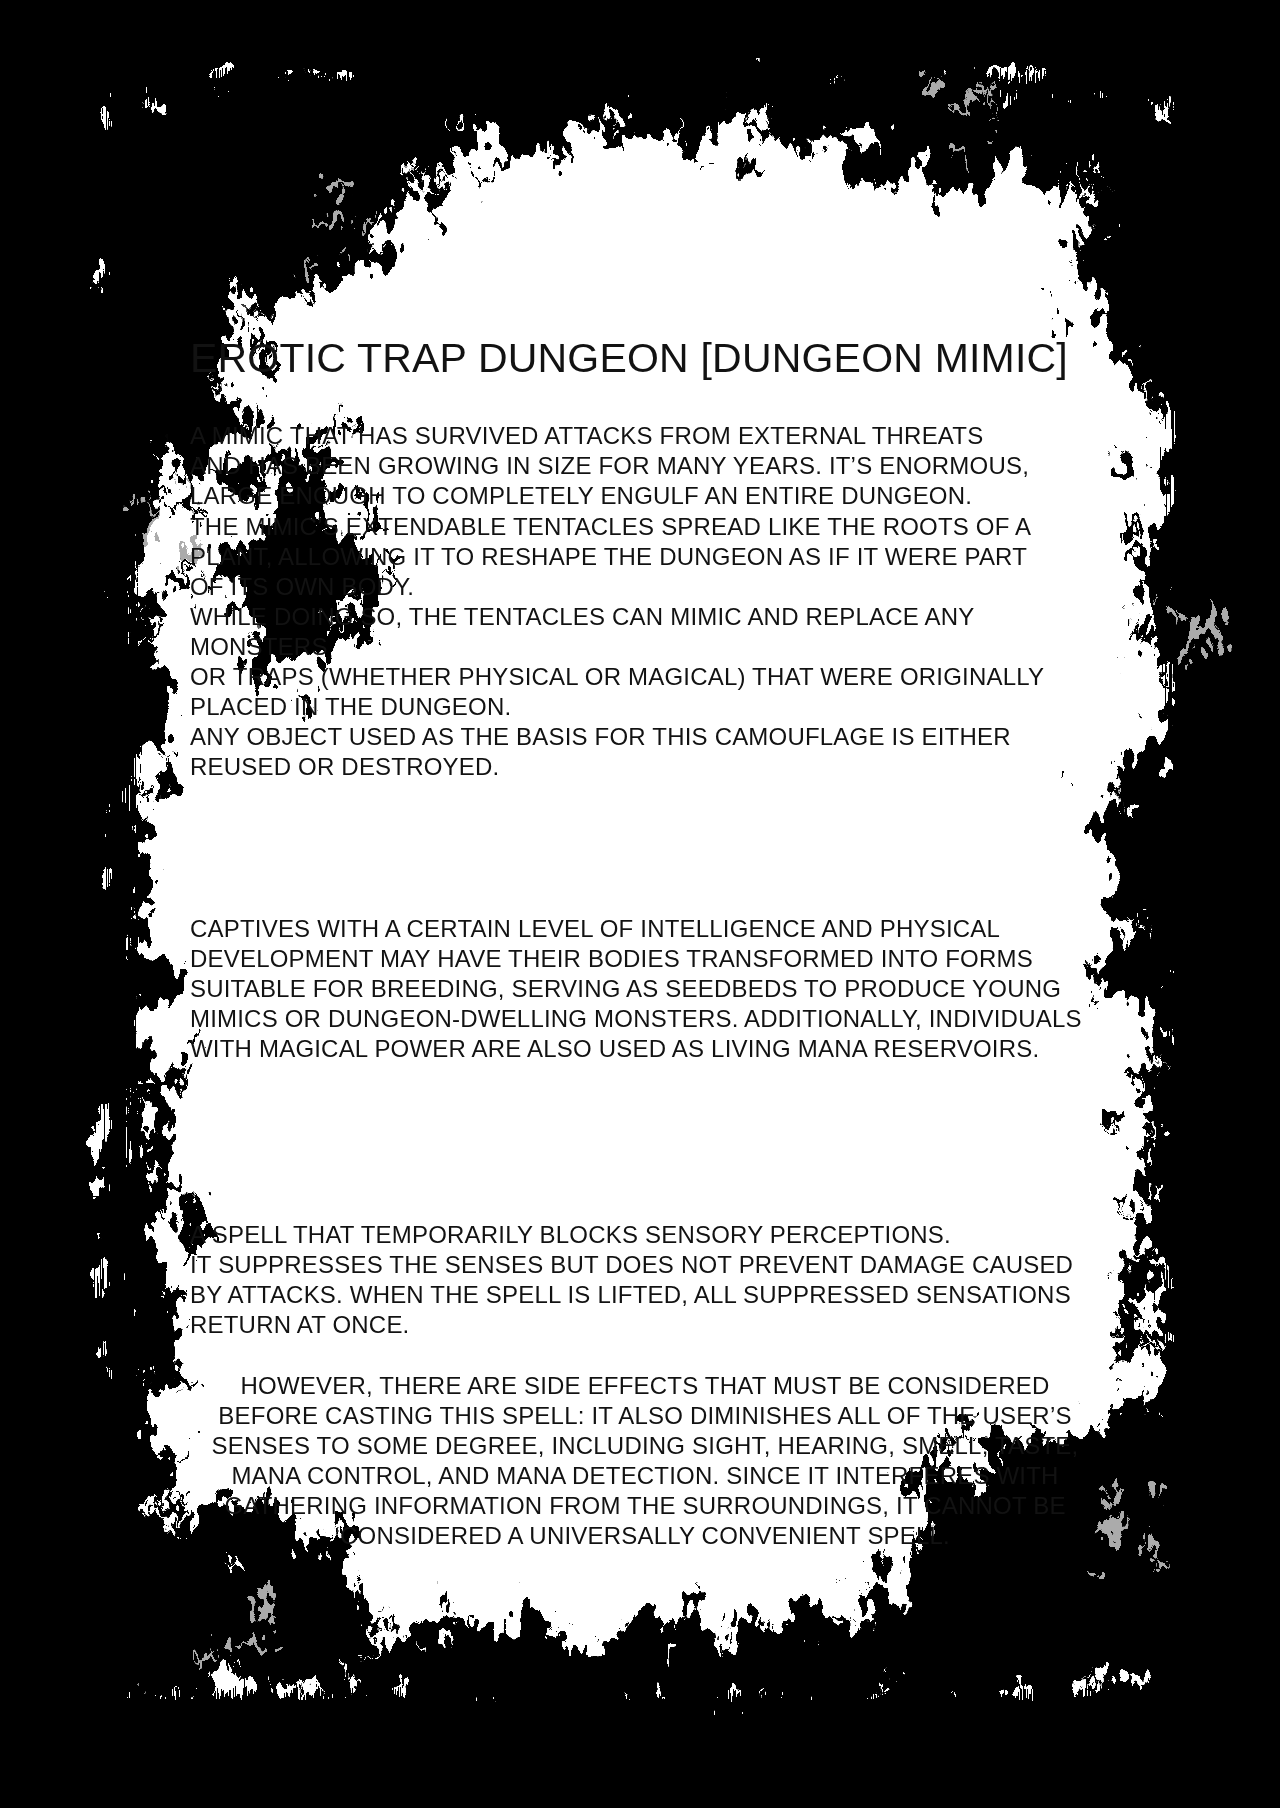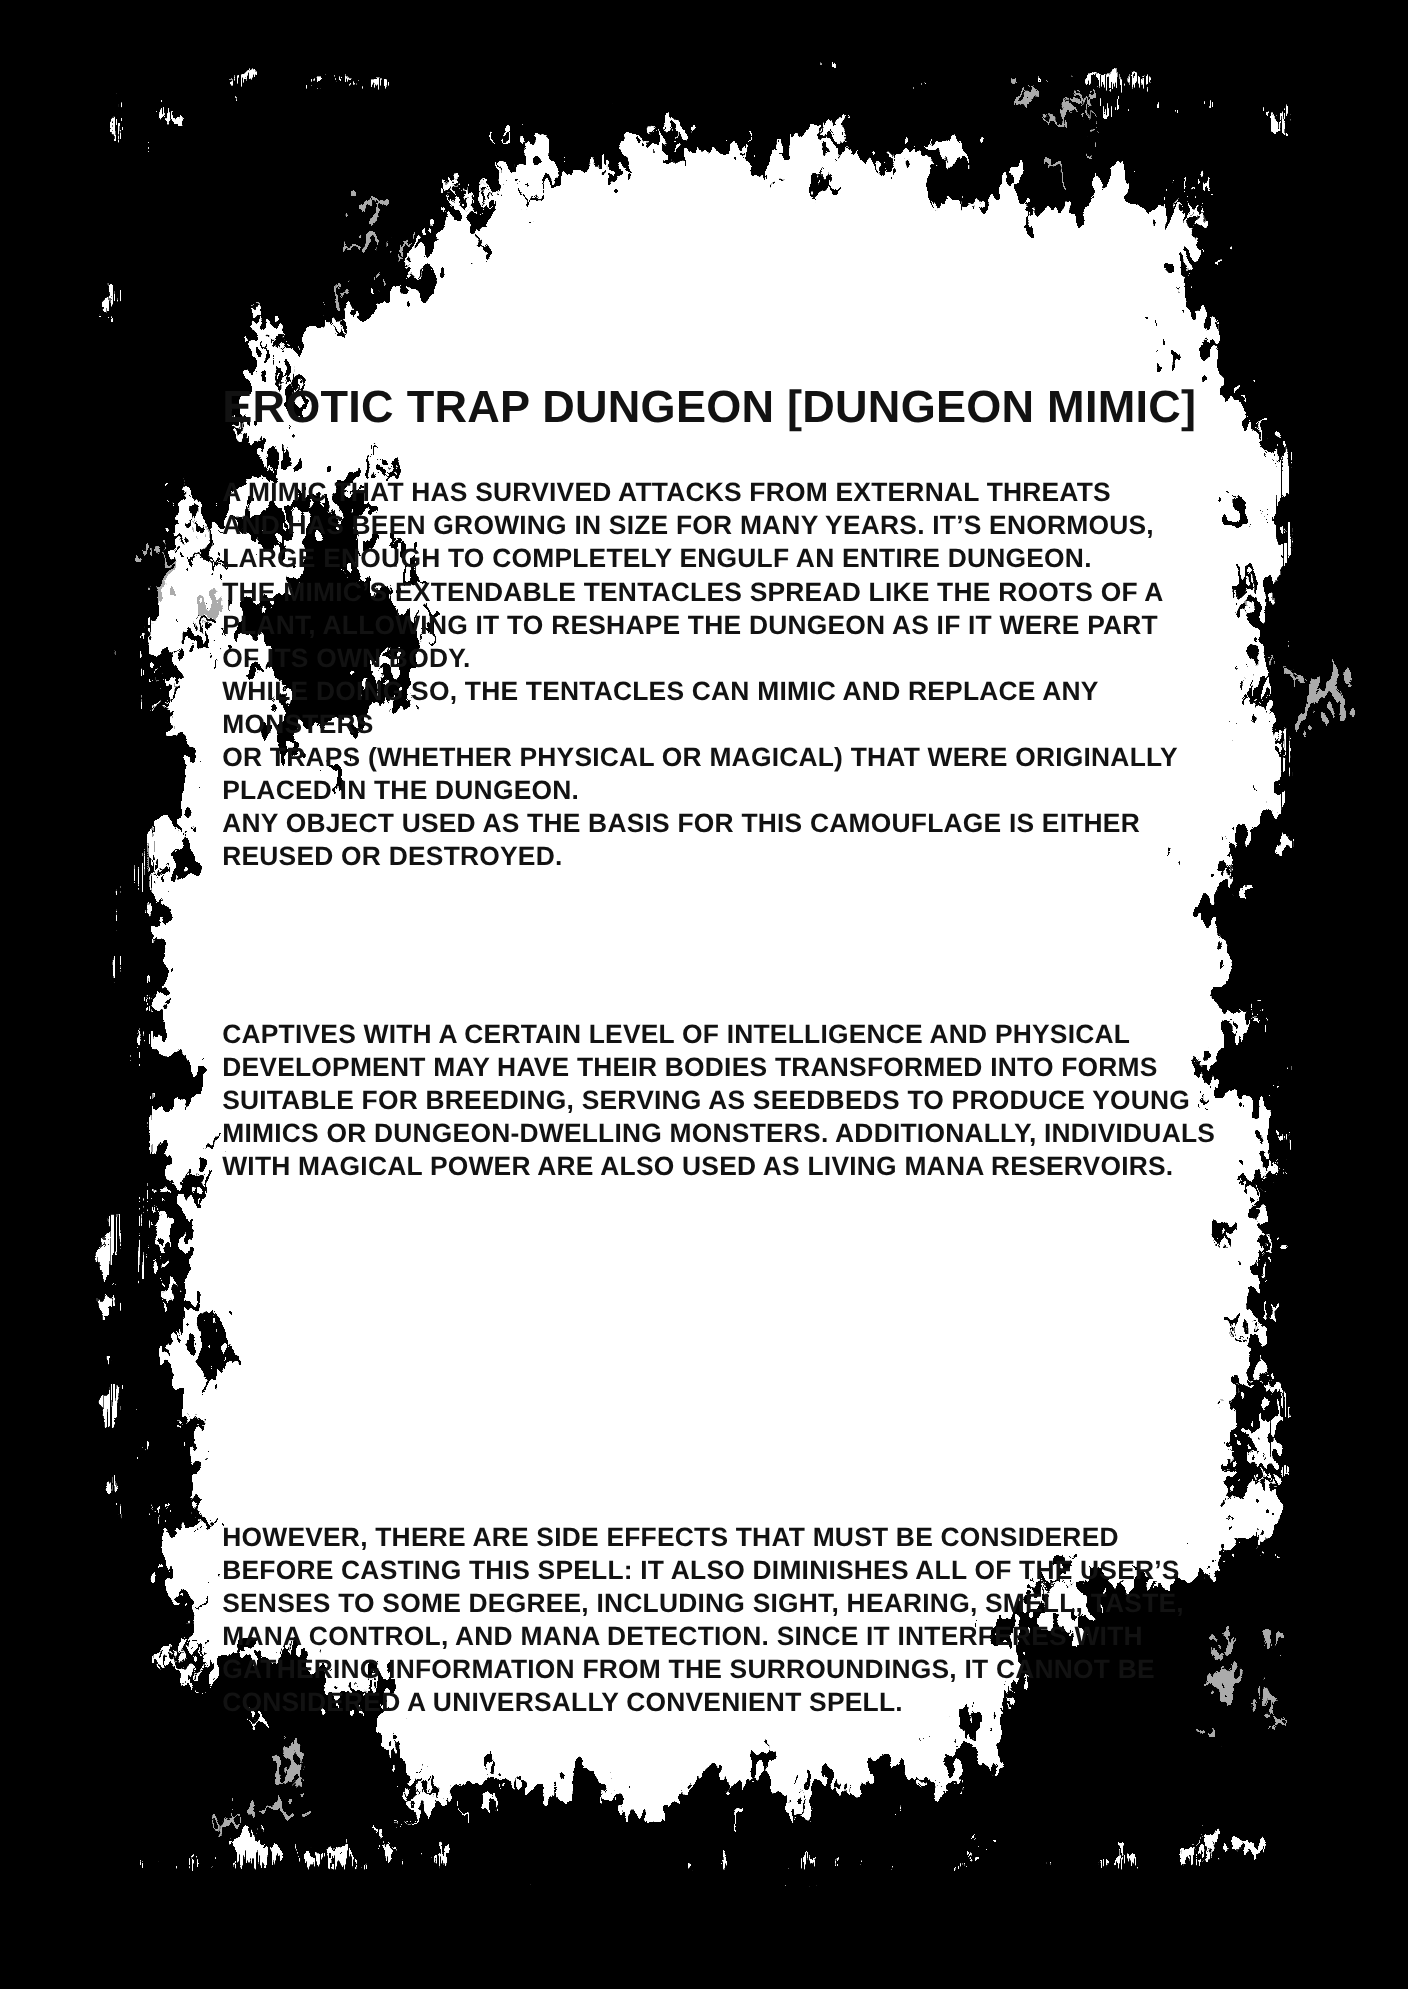--- a/index.html
+++ b/index.html
@@ -25,25 +25,25 @@
   }
   .content {
     position: absolute;
     left: 0;
     top: 0;
     width: 1280px;
     height: 1808px;
     color: #121212;
   }
   .content h1, .content h2, .content p {
-    margin: 16px;
+    margin: 4px;
     position: absolute;
     left: 186px;
     width: 910px;
-    font-weight: 700;
+    font-weight: 400;
     white-space: pre-line;
     letter-spacing: 0.2px;
   }
   .h1 {
     top: 332px;
     font-size: 41px;
     line-height: 1.1;
     letter-spacing: 0.5px;
   }
   .h2 {
@@ -54,21 +54,21 @@
   }
   .para {
     font-size: 24px;
     line-height: 30px;
   }
   .p1 { top: 417px; }
   .p2 { top: 508px; }
   .p3 { top: 804px; }
   .p4 { top: 910px; }
   .p5 { top: 1216px; }
-  .p6 { top: 1367px; }
+  .p6 { top: 1367px; text-align: center; }
 </style>
 </head>
 <body>
 
 <div class="page">
 
   <svg class="border-svg" width="1280" height="1808" viewBox="0 0 1280 1808" xmlns="http://www.w3.org/2000/svg">
     <defs>
       <filter id="paperEdge" x="-15%" y="-15%" width="130%" height="130%">
         <feTurbulence type="fractalNoise" baseFrequency="0.006 0.006" numOctaves="3" seed="4" result="big"></feTurbulence>
@@ -158,20 +158,24 @@
 REUSED OR DESTROYED.</p>
 
 
     <p class="para p4">CAPTIVES WITH A CERTAIN LEVEL OF INTELLIGENCE AND PHYSICAL
 DEVELOPMENT MAY HAVE THEIR BODIES TRANSFORMED INTO FORMS
 SUITABLE FOR BREEDING, SERVING AS SEEDBEDS TO PRODUCE YOUNG
 MIMICS OR DUNGEON-DWELLING MONSTERS. ADDITIONALLY, INDIVIDUALS
 WITH MAGICAL POWER ARE ALSO USED AS LIVING MANA RESERVOIRS.</p>
 
 
+    <p class="para p5">A SPELL THAT TEMPORARILY BLOCKS SENSORY PERCEPTIONS.
+IT SUPPRESSES THE SENSES BUT DOES NOT PREVENT DAMAGE CAUSED
+BY ATTACKS. WHEN THE SPELL IS LIFTED, ALL SUPPRESSED SENSATIONS
+RETURN AT ONCE.</p>
 
     <p class="para p6">HOWEVER, THERE ARE SIDE EFFECTS THAT MUST BE CONSIDERED
 BEFORE CASTING THIS SPELL: IT ALSO DIMINISHES ALL OF THE USER’S
 SENSES TO SOME DEGREE, INCLUDING SIGHT, HEARING, SMELL, TASTE,
 MANA CONTROL, AND MANA DETECTION. SINCE IT INTERFERES WITH
 GATHERING INFORMATION FROM THE SURROUNDINGS, IT CANNOT BE
 CONSIDERED A UNIVERSALLY CONVENIENT SPELL.</p>
 
   </main>
 </div>

